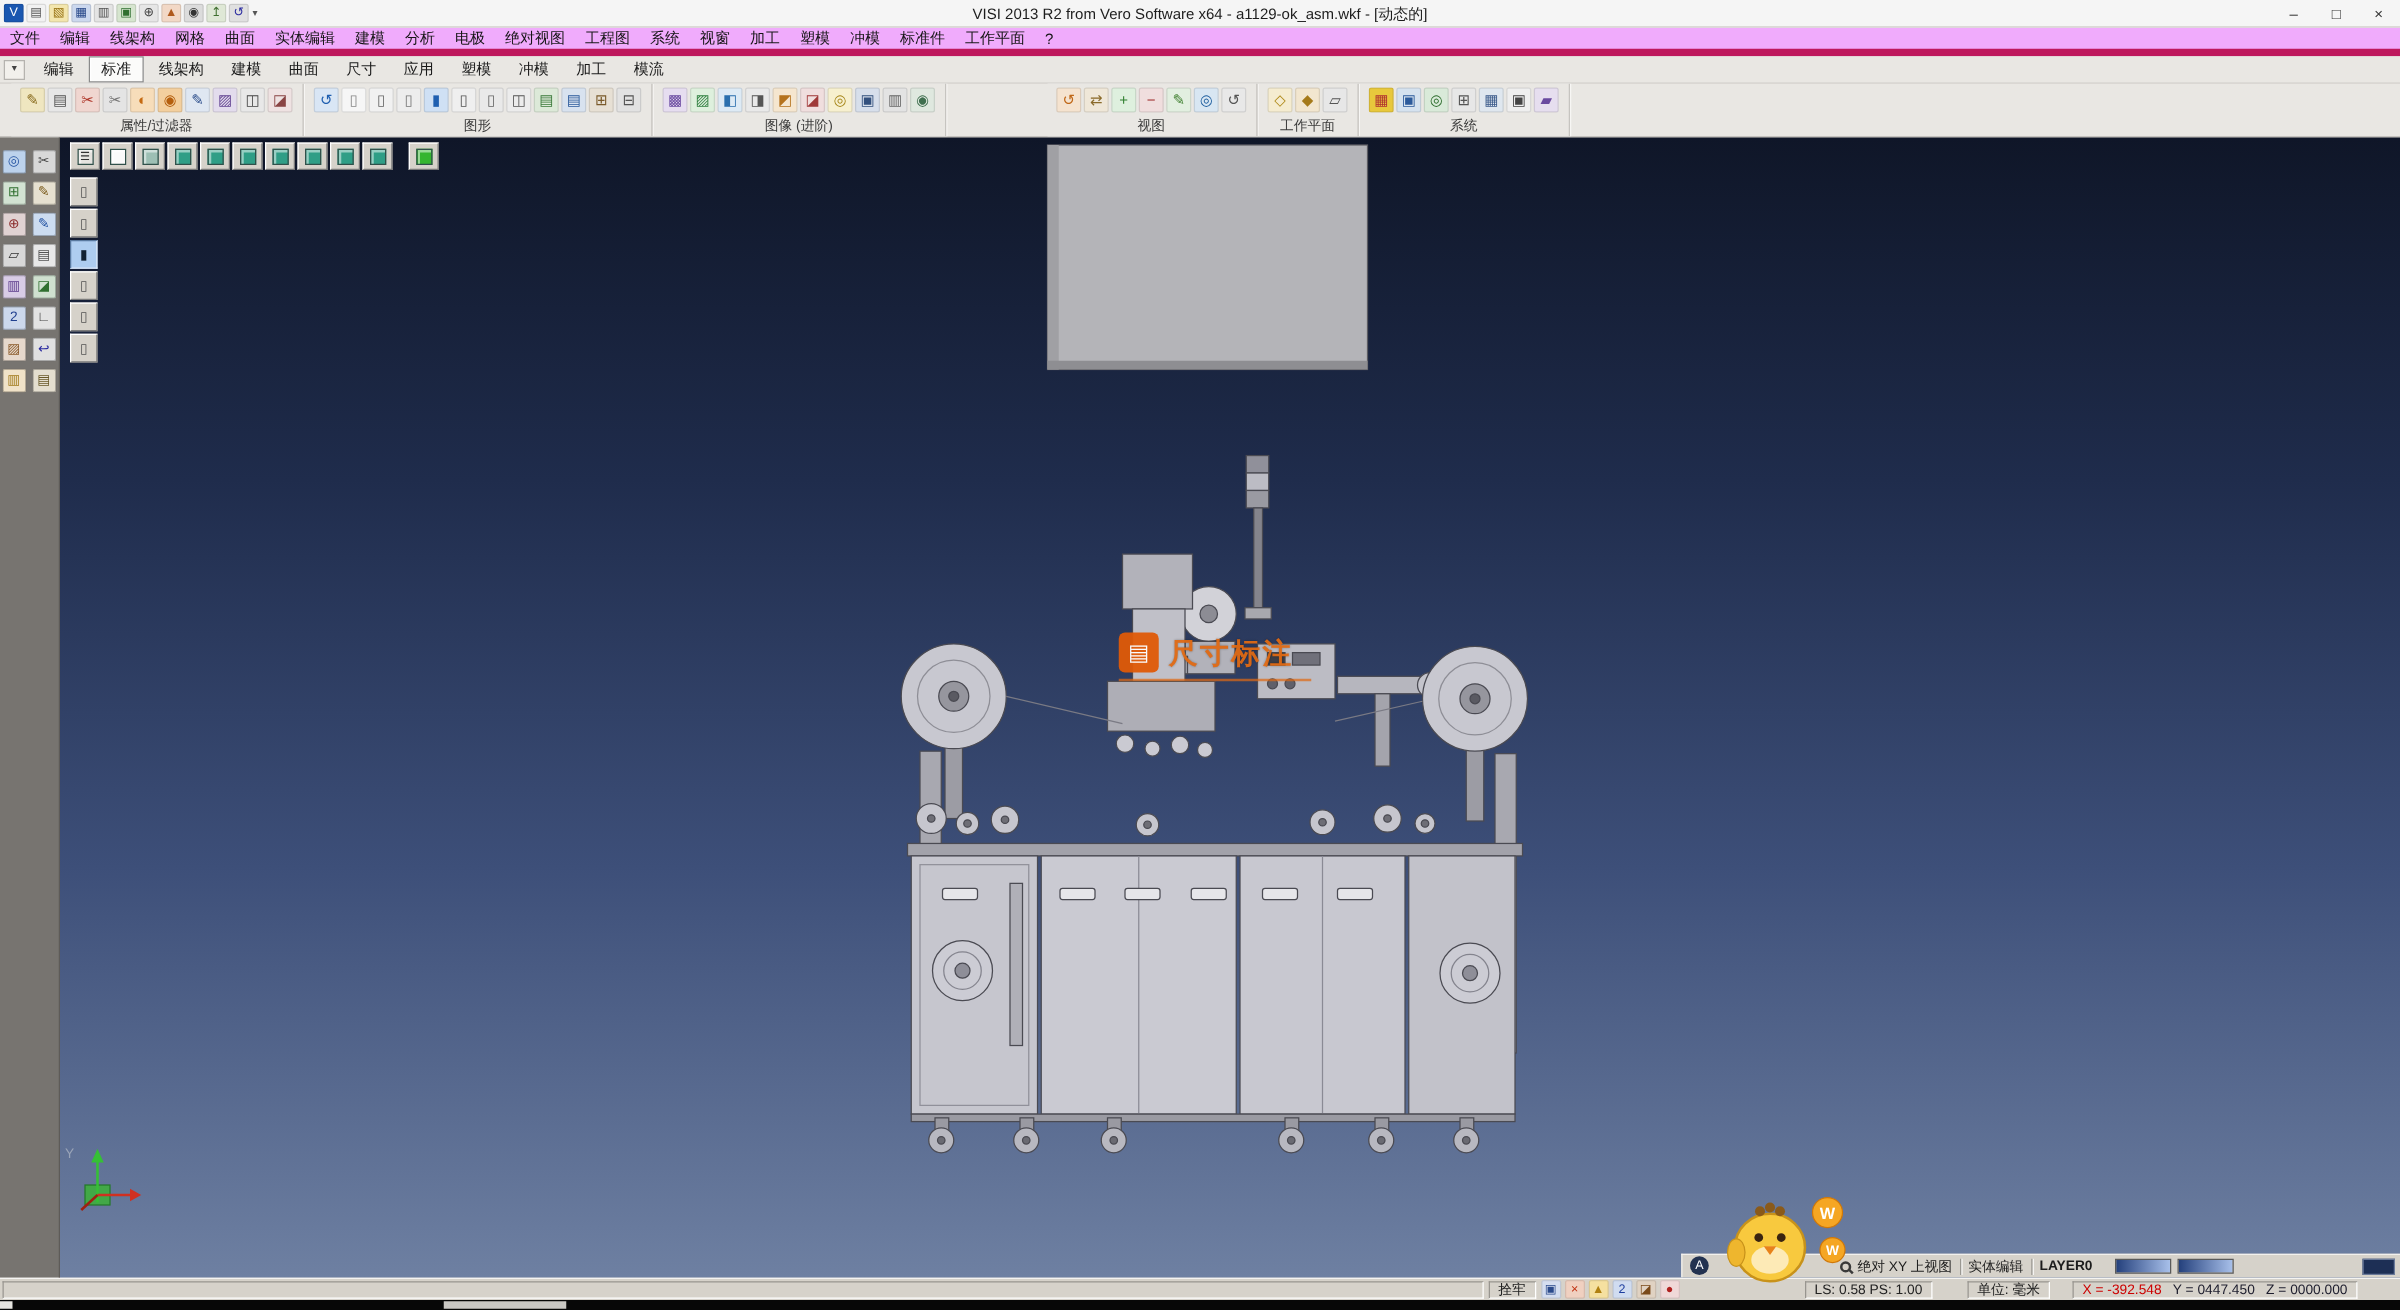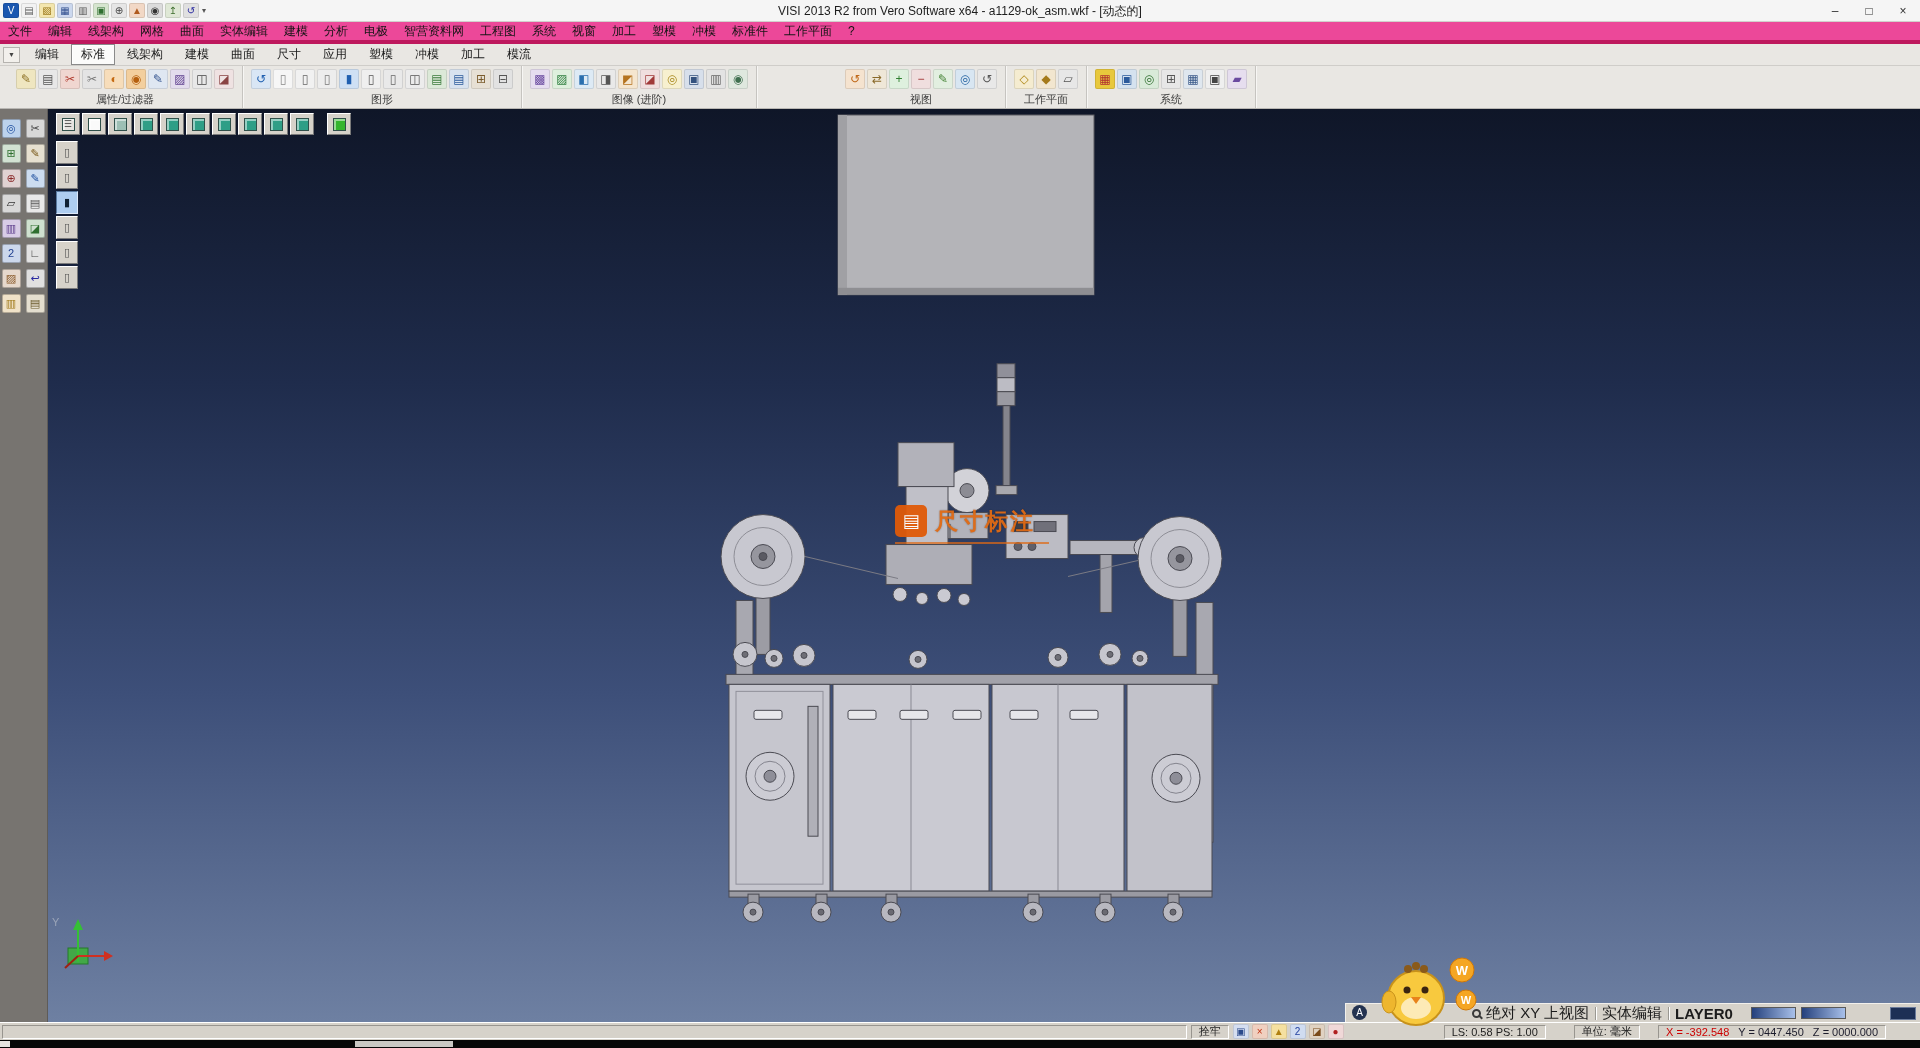--- a/index.html
+++ b/index.html
@@ -11,21 +11,21 @@
 .titlebar{flex:0 0 22px;background:#f5f5f5;border-bottom:1px solid #d2d0cc;display:flex;align-items:center;position:relative}
 .qat{display:flex;align-items:center;gap:2px;padding-left:3px;z-index:2}
 .tbico{display:inline-flex;align-items:center;justify-content:center;border-radius:2px;font-size:10px;line-height:1;cursor:default;border:1px solid rgba(0,0,0,.1)}
 .qat .tbico{width:16px;height:15px}
 .caret{font-size:8px;color:#555;margin-left:3px;z-index:2}
 .title{position:absolute;left:0;right:0;top:0;height:22px;line-height:22px;text-align:center;font-size:12px;color:#1d1d1d}
 .wincontrols{margin-left:auto;display:flex;z-index:2}
 .winbtn{width:34px;height:21px;display:flex;align-items:center;justify-content:center;font-size:12px;color:#333}
 
 
-.menubar{flex:0 0 22px;background:#ec4899;border-bottom:4px solid #be185d;display:flex;align-items:center;font-size:12px}
+.menubar{flex:0 0 22px;background:#f0abfc;border-bottom:6px solid #be185d;display:flex;align-items:center;font-size:12px}
 .menuitem{padding:0 8px;height:100%;display:flex;align-items:center;color:#151515;white-space:nowrap}
 
 
 .tabbar{flex:0 0 21px;background:#e9e7e3;border-bottom:1px solid #cfcdc9;display:flex;align-items:center;font-size:12px}
 .tabdrop{width:17px;height:16px;margin:0 4px 0 3px;display:flex;align-items:center;justify-content:center;font-size:7px;color:#444;border:1px solid #b5b3af;background:#f2f0ec}
 .tab{padding:1px 9px;margin:0 1px;color:#1a1a1a;border:1px solid transparent;white-space:nowrap}
 .tab.active{background:#fbfbfa;border:1px solid #8a8a8a;box-shadow:inset 1px 1px 0 #fff}
 
 
 .ribbon{flex:0 0 43px;background:#e9e7e3;border-bottom:1px solid #b9b7b3;display:flex;align-items:stretch;padding-left:8px}
@@ -53,21 +53,21 @@
 
 
 .watermark{position:absolute;left:847px;top:396px;display:flex;align-items:center;gap:8px;opacity:.95;z-index:4;border-bottom:2px solid rgba(224,106,20,.75);padding:0 14px 5px 0}
 .wm-logo{width:32px;height:32px;background:#e05a08;border-radius:5px;display:flex;align-items:center;justify-content:center;color:#fff;font-size:18px}
 .wm-text{font-size:23px;font-weight:bold;color:#e06a14;letter-spacing:2px;text-shadow:0 0 2px rgba(0,0,0,.35)}
 
 
 .ucs{position:absolute;left:2px;bottom:52px;z-index:4}
 
 
-.viewstatus{position:absolute;right:0;bottom:0;height:19px;width:575px;background:#d6d2ca;border-top:1px solid #f2f0ec;border-left:1px solid #f2f0ec;display:flex;align-items:center;font-size:15px;color:#1c1c1c;z-index:3;padding-left:126px}
+.viewstatus{position:absolute;right:0;bottom:0;height:19px;width:575px;background:#d6d2ca;border-top:1px solid #f2f0ec;border-left:1px solid #f2f0ec;display:flex;align-items:center;font-size:11px;color:#1c1c1c;z-index:3;padding-left:126px}
 .vs-sep{width:1px;height:13px;background:#9a9892;margin:0 6px;box-shadow:1px 0 0 #fff;flex:0 0 auto}
 .search-glass{width:9px;height:9px;border:2px solid #3a3a3a;border-radius:50%;position:relative;margin-right:5px;flex:0 0 auto}
 .search-glass::after{content:"";position:absolute;width:5px;height:2px;background:#3a3a3a;transform:rotate(45deg);right:-4px;bottom:-2px}
 .layer-name{font-weight:bold}
 .swatch{width:45px;height:12px;border:1px solid #5a5a5a;margin-left:5px;flex:0 0 auto}
 .swatch:first-of-type{margin-left:18px}
 .vs-corner{width:26px;height:13px;margin-left:auto;margin-right:4px;border:1px solid #6a7a9a;flex:0 0 auto}
 
 
 .statusbar{flex:0 0 18px;background:#d6d2ca;border-top:1px solid #fff;display:flex;align-items:center;font-size:11px;padding:0 2px;gap:4px;white-space:nowrap}
@@ -144,21 +144,21 @@
 
   <span class="menuitem">文件</span>
       <span class="menuitem">编辑</span>
       <span class="menuitem">线架构</span>
       <span class="menuitem">网格</span>
       <span class="menuitem">曲面</span>
       <span class="menuitem">实体编辑</span>
       <span class="menuitem">建模</span>
       <span class="menuitem">分析</span>
       <span class="menuitem">电极</span>
-      <span class="menuitem">智营资料网</span>
+      <span class="menuitem">绝对视图</span>
       <span class="menuitem">工程图</span>
       <span class="menuitem">系统</span>
       <span class="menuitem">视窗</span>
       <span class="menuitem">加工</span>
       <span class="menuitem">塑模</span>
       <span class="menuitem">冲模</span>
       <span class="menuitem">标准件</span>
       <span class="menuitem">工作平面</span>
       <span class="menuitem">?</span>
     </div>

